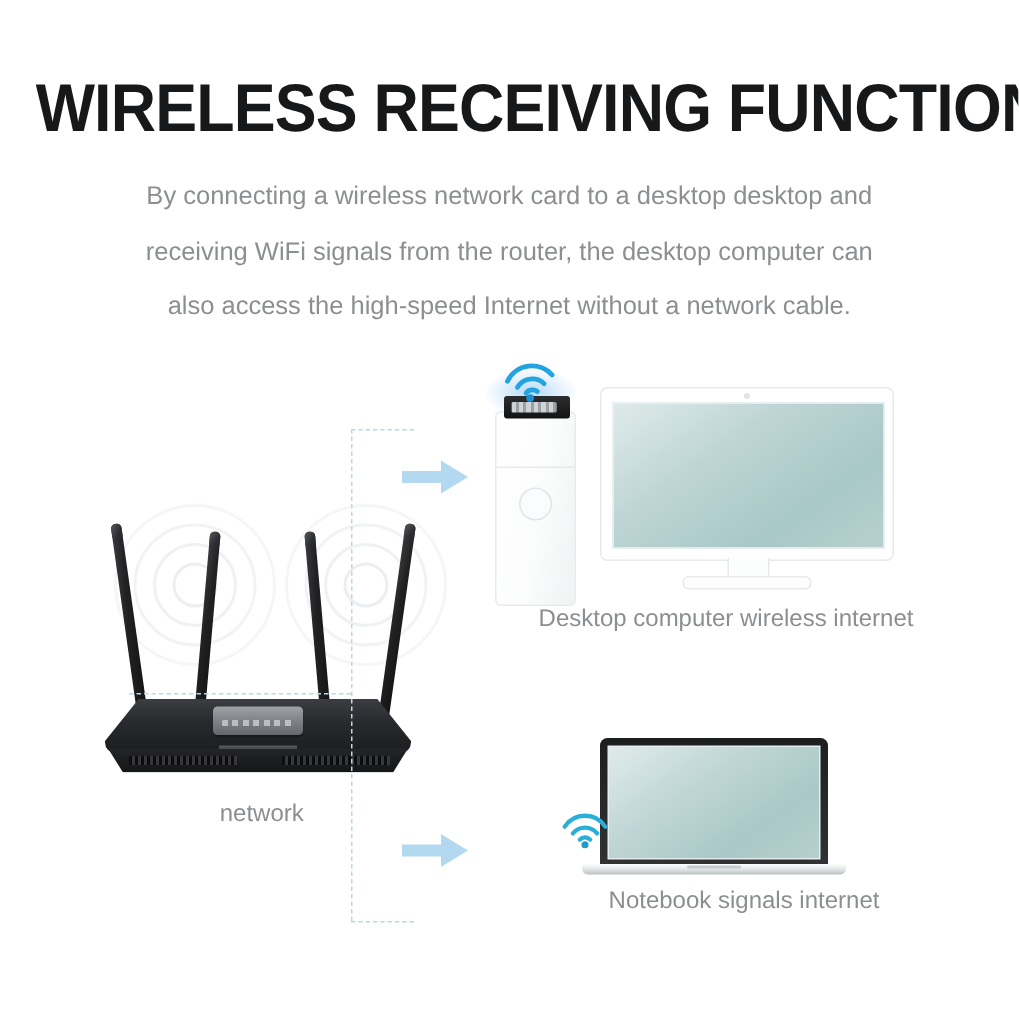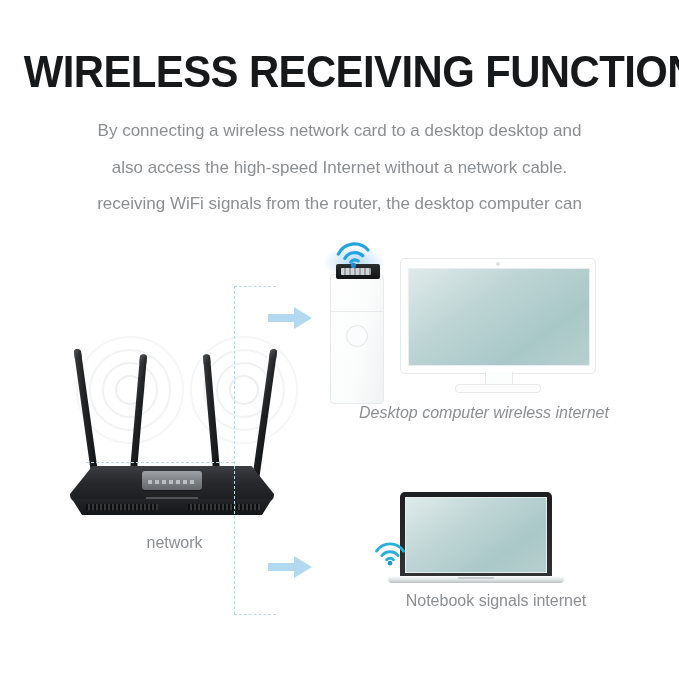--- a/index.html
+++ b/index.html
@@ -211,21 +211,20 @@
   #arrow-top { left: 268px; top: 71px; }
   #arrow-bot { left: 268px; top: 320px; }
 
   
   #desktop-group {
     position: absolute;
     left: 330px;
     top: 16px;
     width: 320px;
     height: 180px;
-    font-style: italic;
   }
   #tower {
     position: absolute;
     left: 0;
     top: 22px;
     width: 52px;
     height: 128px;
     background: linear-gradient(100deg, #ffffff 0%, #fbfcfc 55%, #f0f2f3 100%);
     border: 1px solid #e7eaec;
     border-radius: 4px;
@@ -400,22 +399,22 @@
 </style>
 </head>
 <body>
 
 <div id="page">
 
   <div id="header-block">
     <h1 id="page-title">WIRELESS RECEIVING FUNCTION</h1>
     <div id="description">
       <span class="desc-line">By connecting a wireless network card to a desktop desktop and</span>
+      <span class="desc-line">receiving WiFi signals from the router, the desktop computer can</span>
       <span class="desc-line">also access the high-speed Internet without a network cable.</span>
-      <span class="desc-line">receiving WiFi signals from the router, the desktop computer can</span>
     </div>
   </div>
 
   <div id="diagram">
 
     <div id="router-group">
 
       <div class="router-waves left">
         <span class="ring r1"></span>
         <span class="ring r2"></span>

